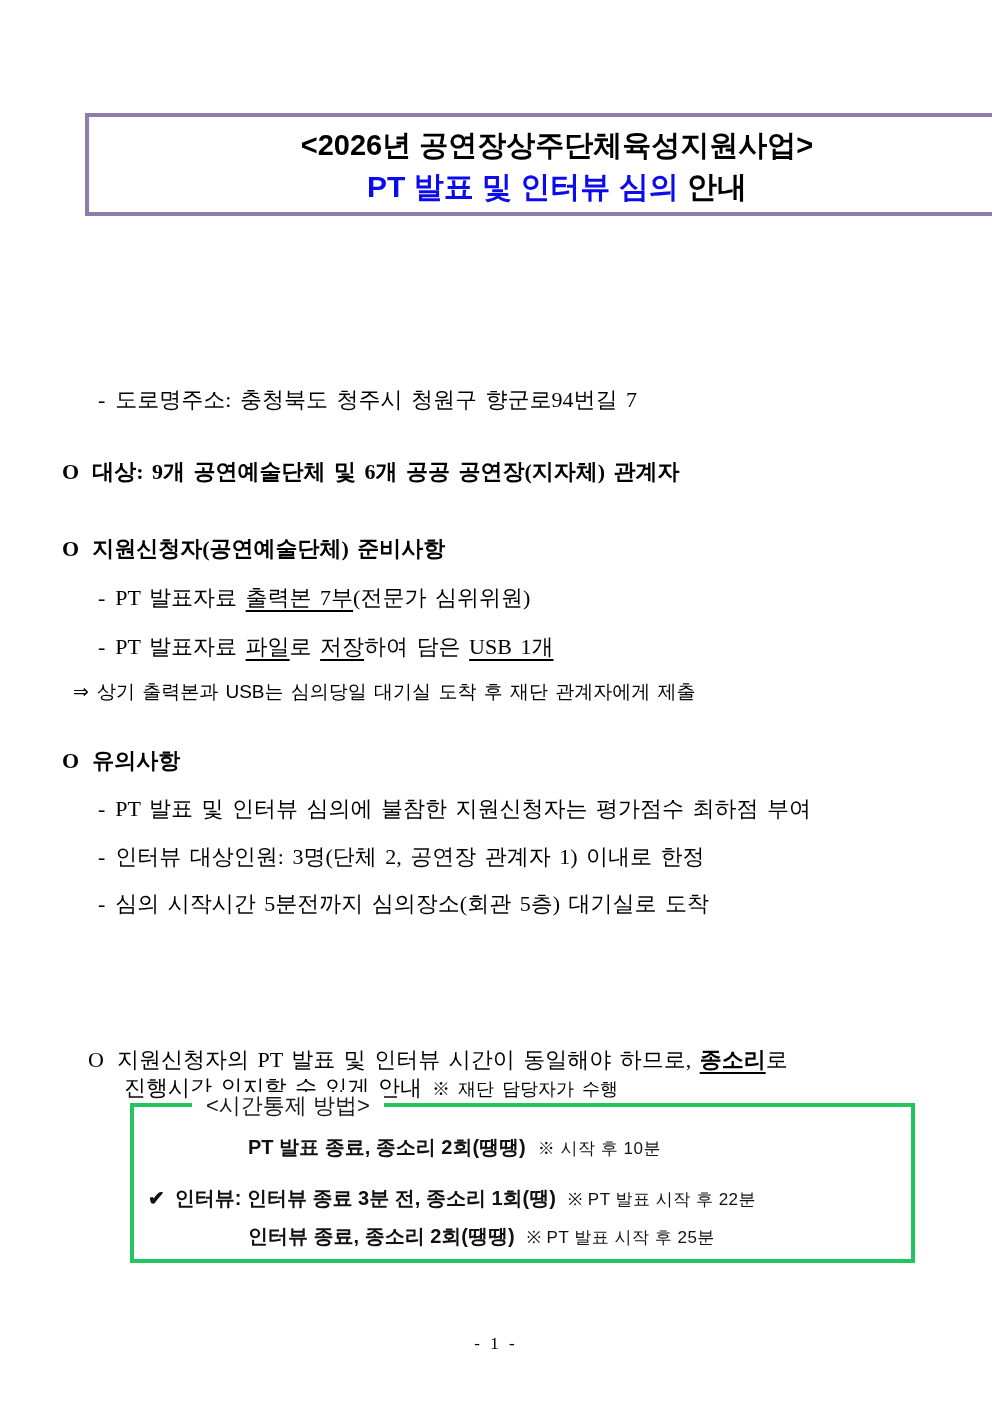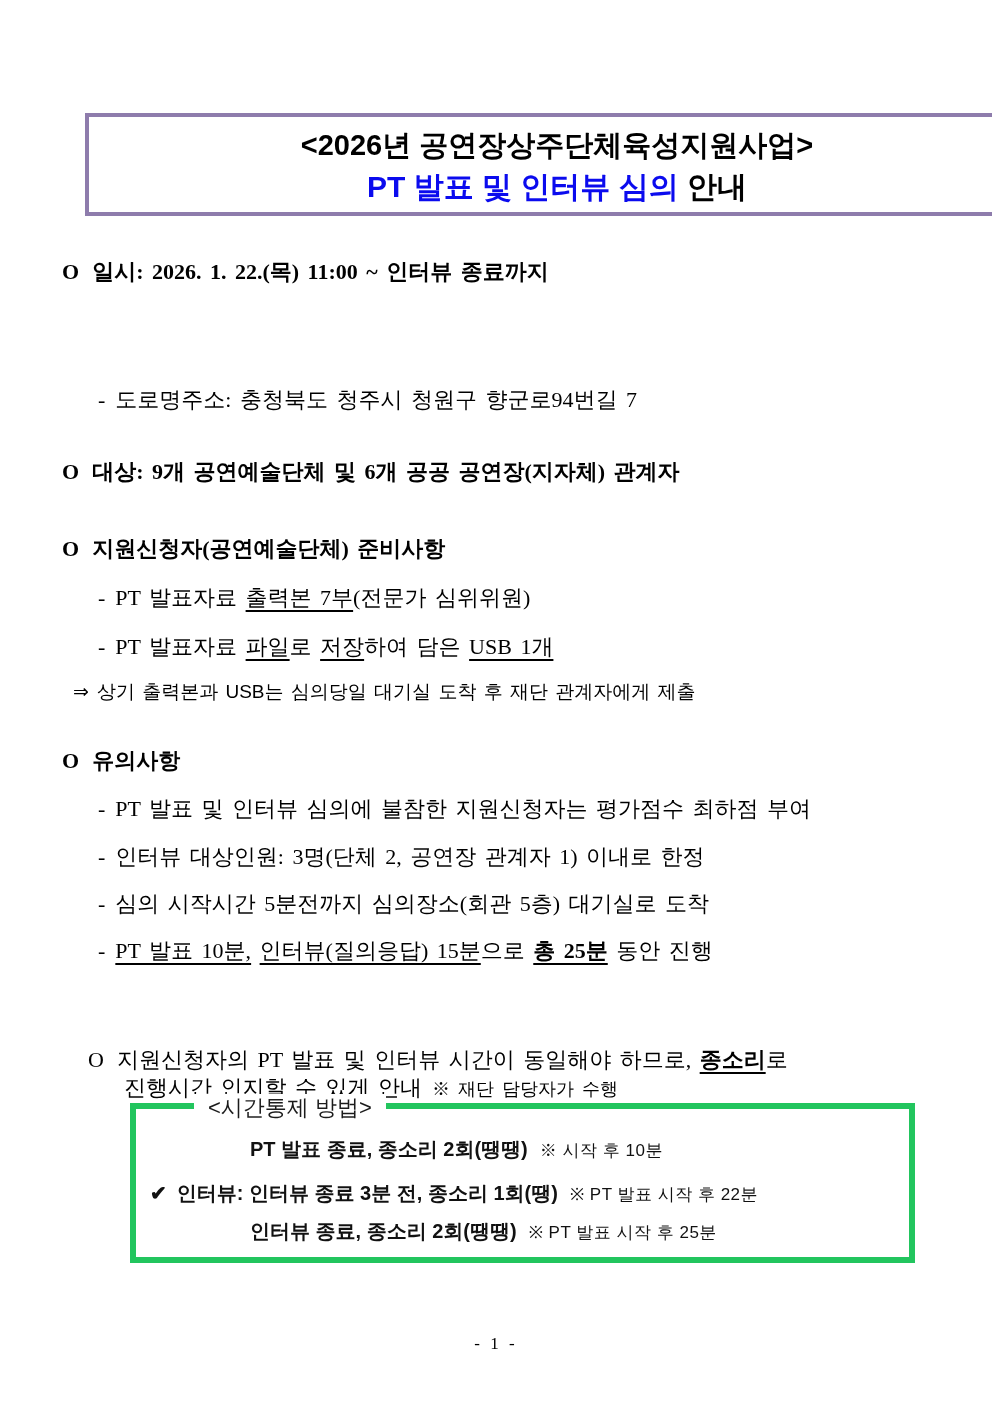--- a/index.html
+++ b/index.html
@@ -27,53 +27,52 @@
   .dash { display:inline-block; margin-right:10px; }
   .u  { text-decoration:underline; text-underline-offset:5px; }
   .bu { font-weight:bold; text-decoration:underline; text-underline-offset:5px; }
   .sans-note { font-family:"Liberation Sans", sans-serif; font-size:18px; margin-left:10px; }
   .arrow-line { font-family:"Liberation Sans", sans-serif; font-size:19px; word-spacing:2px; }
   .arrow { display:inline-block; margin-right:8px; }
 
   
   .timebox {
     position:absolute; left:130px; top:1103px; width:785px; height:160px;
-    box-sizing:border-box; border:6px solid #22c55e; background:#fff;
+    box-sizing:border-box; border:4px solid #22c55e; background:#fff;
     font-family:"Liberation Sans", sans-serif; padding-top:22px;
   }
   .timebox-legend {
     position:absolute; top:-15px; left:58px; background:#fff;
     padding:0 14px; font-size:22px; line-height:28px; color:#1b1b1b;
     white-space:nowrap;
   }
   .tb-row {
     font-size:20px; font-weight:bold; line-height:37px;
     padding-left:14px; white-space:nowrap; color:#111;
   }
   .tb-row.cont { padding-left:114px; }
-  .tb-row.gap { margin-top:6px; }
+  .tb-row.gap { margin-top:13px; }
   .tb-check { display:inline-block; margin-right:10px; }
   .tb-note { font-size:17px; font-weight:normal; margin-left:12px; letter-spacing:0.5px; }
 
   .footer {
     position:absolute; top:1334px; left:0; width:100%;
     text-align:center; font-size:17px; letter-spacing:3px;
   }
 </style>
 </head>
 <body>
 
 <div class="page">
 
   <div class="title-box">
     <div class="title-line1">&lt;2026년 공연장상주단체육성지원사업&gt;</div>
     <div class="title-line2"><span class="hl">PT 발표 및 인터뷰 심의</span><span> 안내</span></div>
   </div>
 
-  <div class="line hd" style="left:62px; top:258px;"><span class="bullet">O</span><span>일시: </span><span>2026. 1. 22.(목) 11:00 ~ 인터뷰 종료까지</span></div>
 
 
   <div class="line" style="left:98px; top:386px;"><span class="dash">-</span><span>도로명주소: 충청북도 청주시 청원구 향군로94번길 7</span></div>
 
   <div class="line hd" style="left:62px; top:458px;"><span class="bullet">O</span><span>대상: </span><span>9개 공연예술단체 및 6개 공공 공연장(지자체) 관계자</span></div>
 
   <div class="line hd" style="left:62px; top:535px;"><span class="bullet">O</span><span>지원신청자(공연예술단체) 준비사항</span></div>
 
   <div class="line" style="left:98px; top:584px;"><span class="dash">-</span><span>PT 발표자료 </span><span class="u">출력본 7부</span><span>(전문가 심위위원)</span></div>
 
@@ -82,21 +81,20 @@
   <div class="line arrow-line" style="left:73px; top:678px;"><span class="arrow">⇒</span><span>상기 출력본과 USB는 심의당일 대기실 도착 후 재단 관계자에게 제출</span></div>
 
   <div class="line hd" style="left:62px; top:747px;"><span class="bullet">O</span><span>유의사항</span></div>
 
   <div class="line" style="left:98px; top:795px;"><span class="dash">-</span><span>PT 발표 및 인터뷰 심의에 불참한 지원신청자는 평가점수 최하점 부여</span></div>
 
   <div class="line" style="left:98px; top:843px;"><span class="dash">-</span><span>인터뷰 대상인원: 3명(단체 2, 공연장 관계자 1) 이내로 한정</span></div>
 
   <div class="line" style="left:98px; top:890px;"><span class="dash">-</span><span>심의 시작시간 5분전까지 심의장소(회관 5층) 대기실로 도착</span></div>
 
-  <div class="line" style="left:98px; top:937px;"><span class="dash">-</span><span class="u">PT 발표 10분,</span><span> </span><span class="u">인터뷰(질의응답) 15분</span><span>으로 </span><span class="bu">총 25분</span><span> 동안 진행</span></div>
 
   <div class="line" style="left:88px; top:1005px;margin-top:41px;"><span class="bullet">O</span><span>지원신청자의 PT 발표 및 인터뷰 시간이 동일해야 하므로, </span><span class="bu">종소리</span><span>로</span></div>
 
   <div class="line" style="left:124px; top:1049px;margin-top:25px;"><span>진행시간 인지할 수 있게 안내</span><span class="sans-note">※ 재단 담당자가 수행</span></div>
 
   <div class="timebox">
     <div class="timebox-legend">&lt;시간통제 방법&gt;</div>
     <div class="tb-row cont"><span>PT 발표 종료, 종소리 2회(땡땡)</span><span class="tb-note">※ 시작 후 10분</span></div>
     <div class="tb-row gap"><span class="tb-check">✔</span><span>인터뷰: 인터뷰 종료 3분 전, 종소리 1회(땡)</span><span class="tb-note">※ PT 발표 시작 후 22분</span></div>
     <div class="tb-row cont"><span>인터뷰 종료, 종소리 2회(땡땡)</span><span class="tb-note">※ PT 발표 시작 후 25분</span></div>

